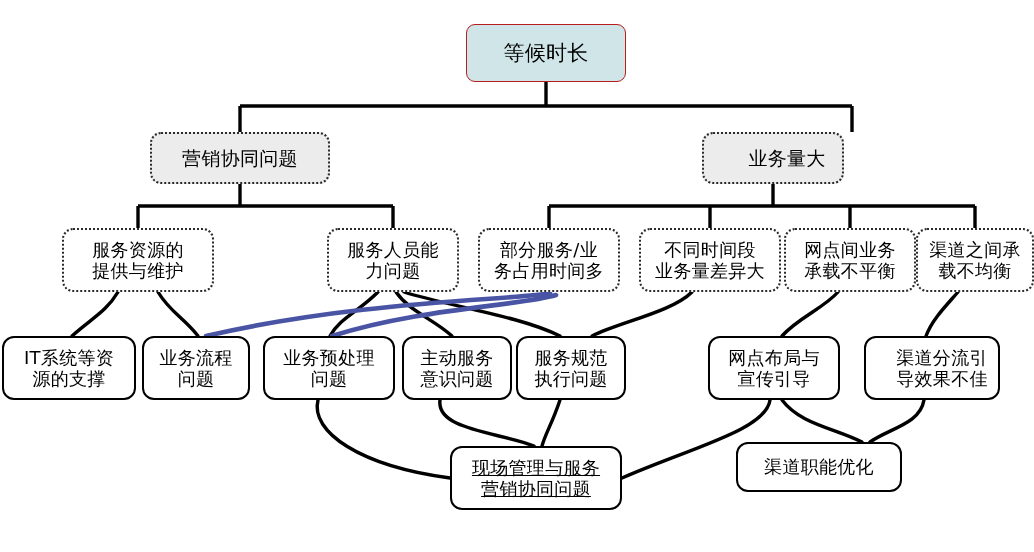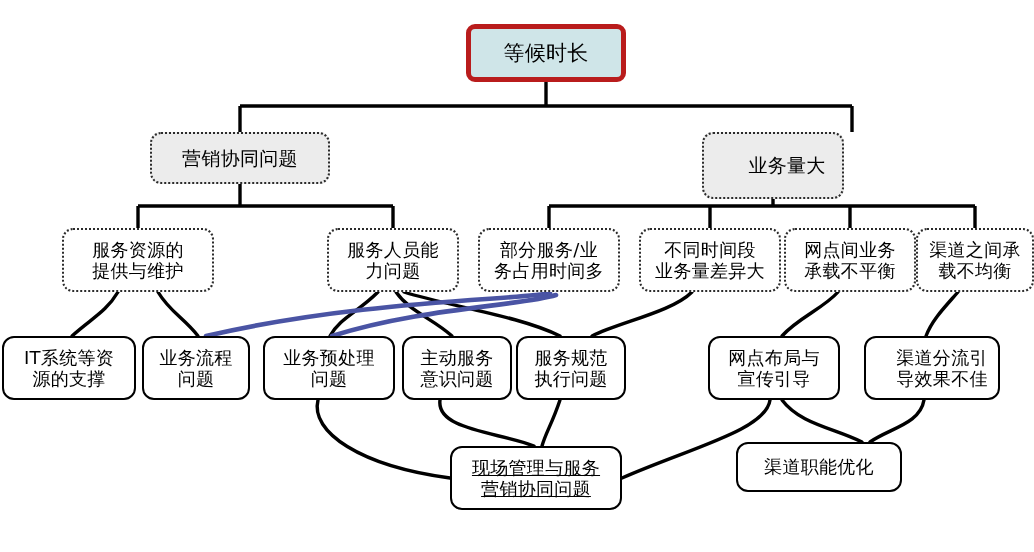--- a/index.html
+++ b/index.html
@@ -30,21 +30,21 @@
     align-items: center;
     justify-content: center;
     text-align: center;
     color: #000000;
     line-height: 1.18;
     white-space: pre-line;
     letter-spacing: 0.3px;
   }
   .node-root {
     background: #cfe5e8;
-    border: 5px solid #b91c1c;
+    border: 1px solid #b91c1c;
     border-radius: 9px;
     font-size: 21px;
   }
   .node-l2 {
     background: #ececec;
     border: 2.2px dotted #2b2b2b;
     border-radius: 11px;
     font-size: 19px;
   }
   .node-l3 {
@@ -111,21 +111,21 @@
     <g fill="none" stroke="#4a54a4" stroke-width="4.6" stroke-linecap="round">
       <path d="M550,293 C520,300 360,300 206,336"></path>
       <path d="M556,295 C520,306 420,308 332,336"></path>
     </g>
   </svg>
 
   <div class="node node-root" style="left:466px; top:24px; width:160px; height:58px;">等候时长</div>
 
   <div class="node node-l2" style="left:150px; top:132px; width:180px; height:52px;">营销协同问题</div>
 
-  <div class="node node-l2" style="left:702px; top:132px; width:142px; height:67px;padding-left:28px;">业务量大</div>
+  <div class="node node-l2" style="left:702px; top:132px; width:142px; height:52px;padding-left:28px;">业务量大</div>
 
   <div class="node node-l3" style="left:62px; top:228px; width:152px; height:64px;">服务资源的
 提供与维护</div>
 
   <div class="node node-l3" style="left:327px; top:228px; width:132px; height:64px;">服务人员能
 力问题</div>
 
   <div class="node node-l3" style="left:478px; top:228px; width:142px; height:64px;">部分服务/业
 务占用时间多</div>
 

